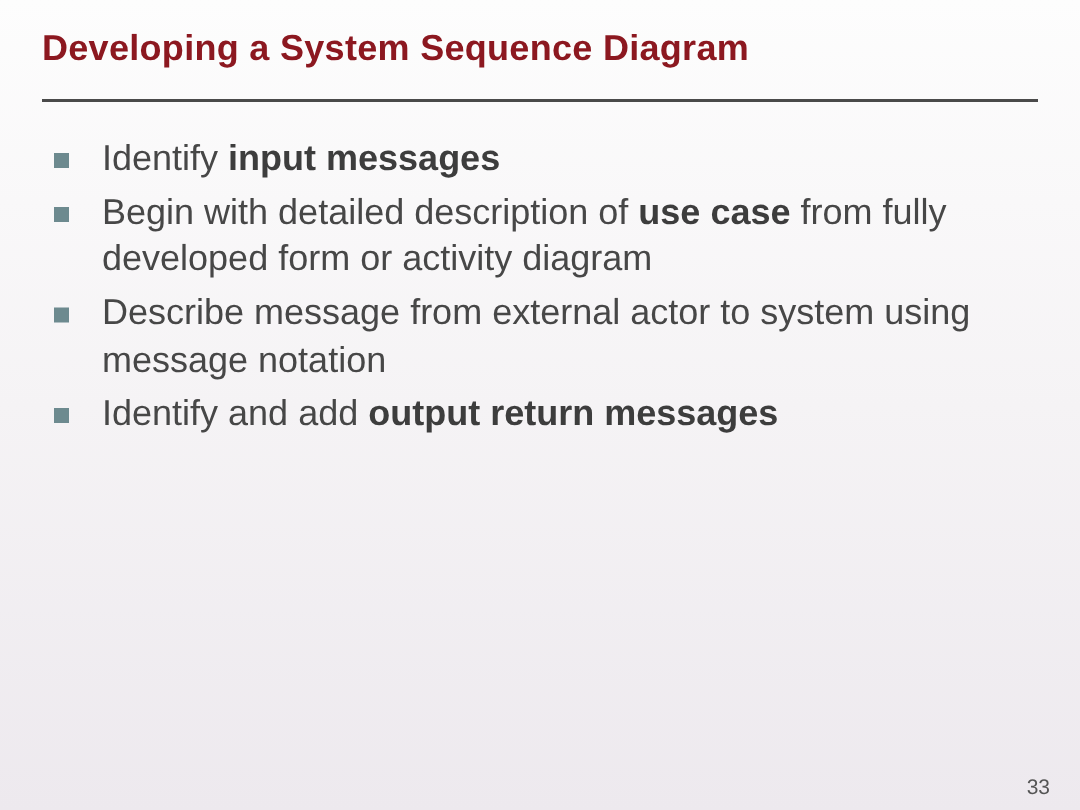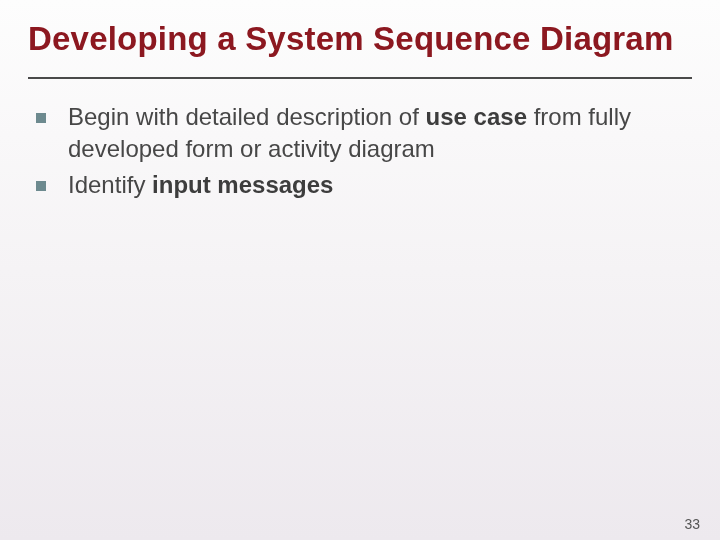--- a/index.html
+++ b/index.html
@@ -7,21 +7,21 @@
     width:720px;height:540px;
     background:linear-gradient(to bottom,#fdfdfd 0%,#f5f3f5 50%,#ede9ee 100%);
     font-family:Verdana,Geneva,sans-serif;
     color:#3a3a3a;
     position:relative;
     overflow:hidden;
   }
   .slide{box-sizing:border-box;padding:18px 28px 0 28px}
   .title{
     font-weight:bold;
-    font-size:33px;
+    font-size:24px;
     line-height:1.25;
     color:#8c1820;
     letter-spacing:0.2px;
     margin:0 0 18px 0;
   }
   .rule{
     border:none;
     border-top:2.5px solid #4a4a4a;
     margin:0 0 22px 0;
     width:100%;
@@ -55,24 +55,36 @@
 </head>
 <body>
 
 <div class="slide">
   <h1 class="title">Developing a System Sequence Diagram</h1>
   <hr class="rule">
   <div class="body">
     <div class="item">
       <div class="bullet"></div>
       <div class="text">
+        <span>Identify </span><b>input messages</b><span></span>
+      </div>
+    </div>
+    <div class="item">
+      <div class="bullet"></div>
+      <div class="text">
         <span>Begin with detailed description of </span><b>use case</b><span> from fully developed form or activity diagram</span>
       </div>
     </div>
     <div class="item">
       <div class="bullet"></div>
       <div class="text">
-        <span>Identify </span><b>input messages</b><span></span>
+        <span>Describe message from external actor to system using message notation</span><b></b><span></span>
+      </div>
+    </div>
+    <div class="item">
+      <div class="bullet"></div>
+      <div class="text">
+        <span>Identify and add </span><b>output return messages</b><span></span>
       </div>
     </div>
   </div>
 </div>
 <div class="pagenum">33</div>
 
 </body></html>

